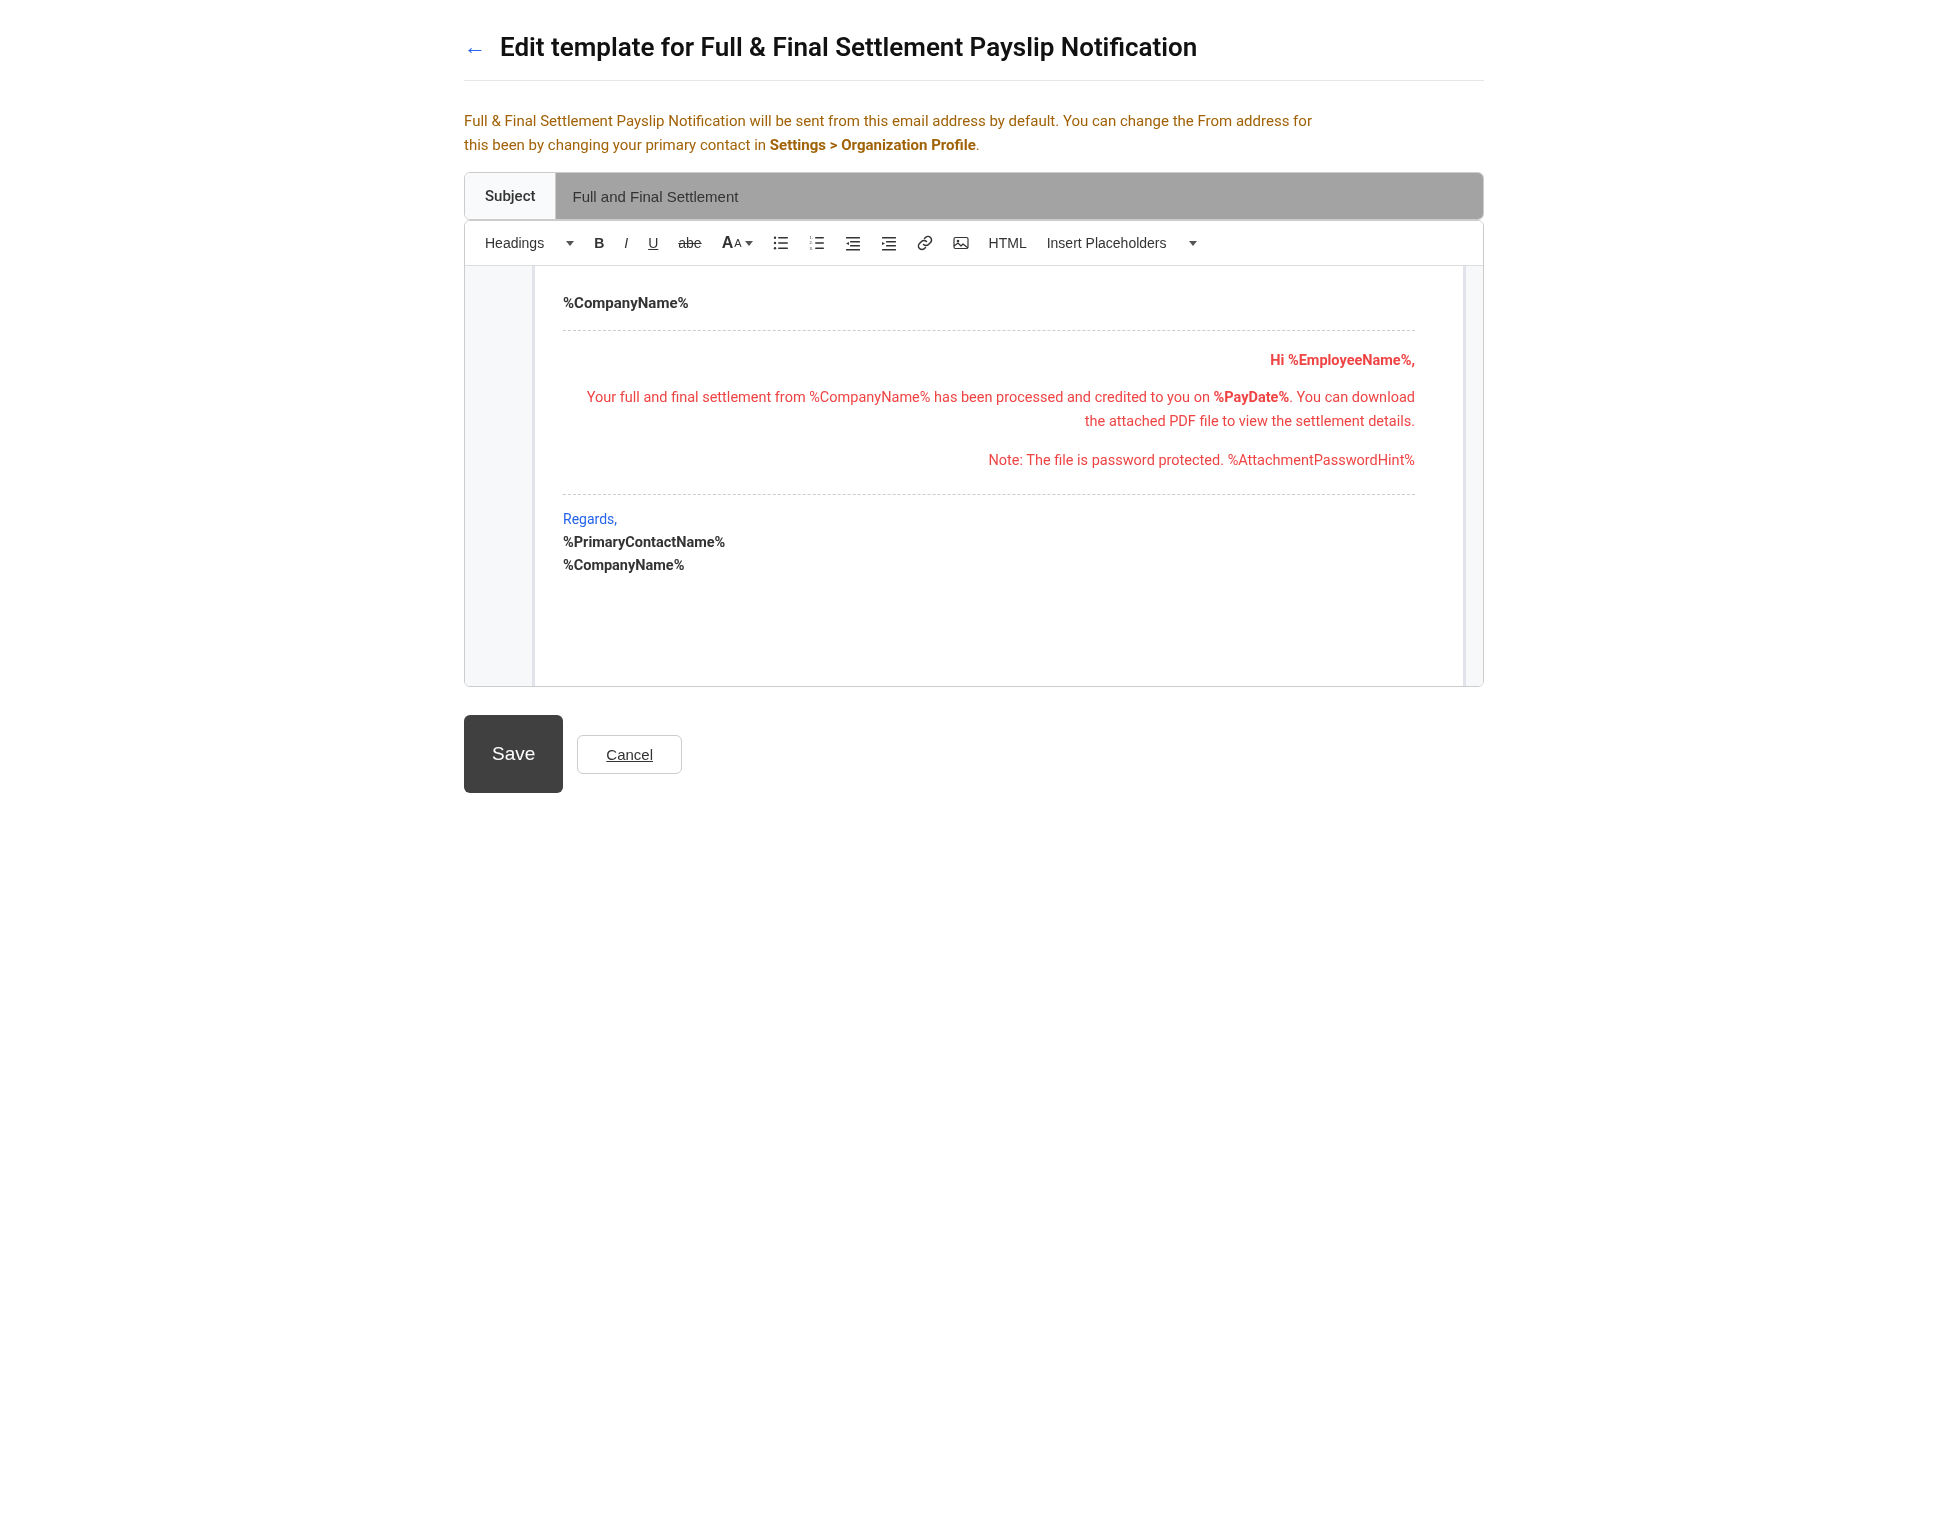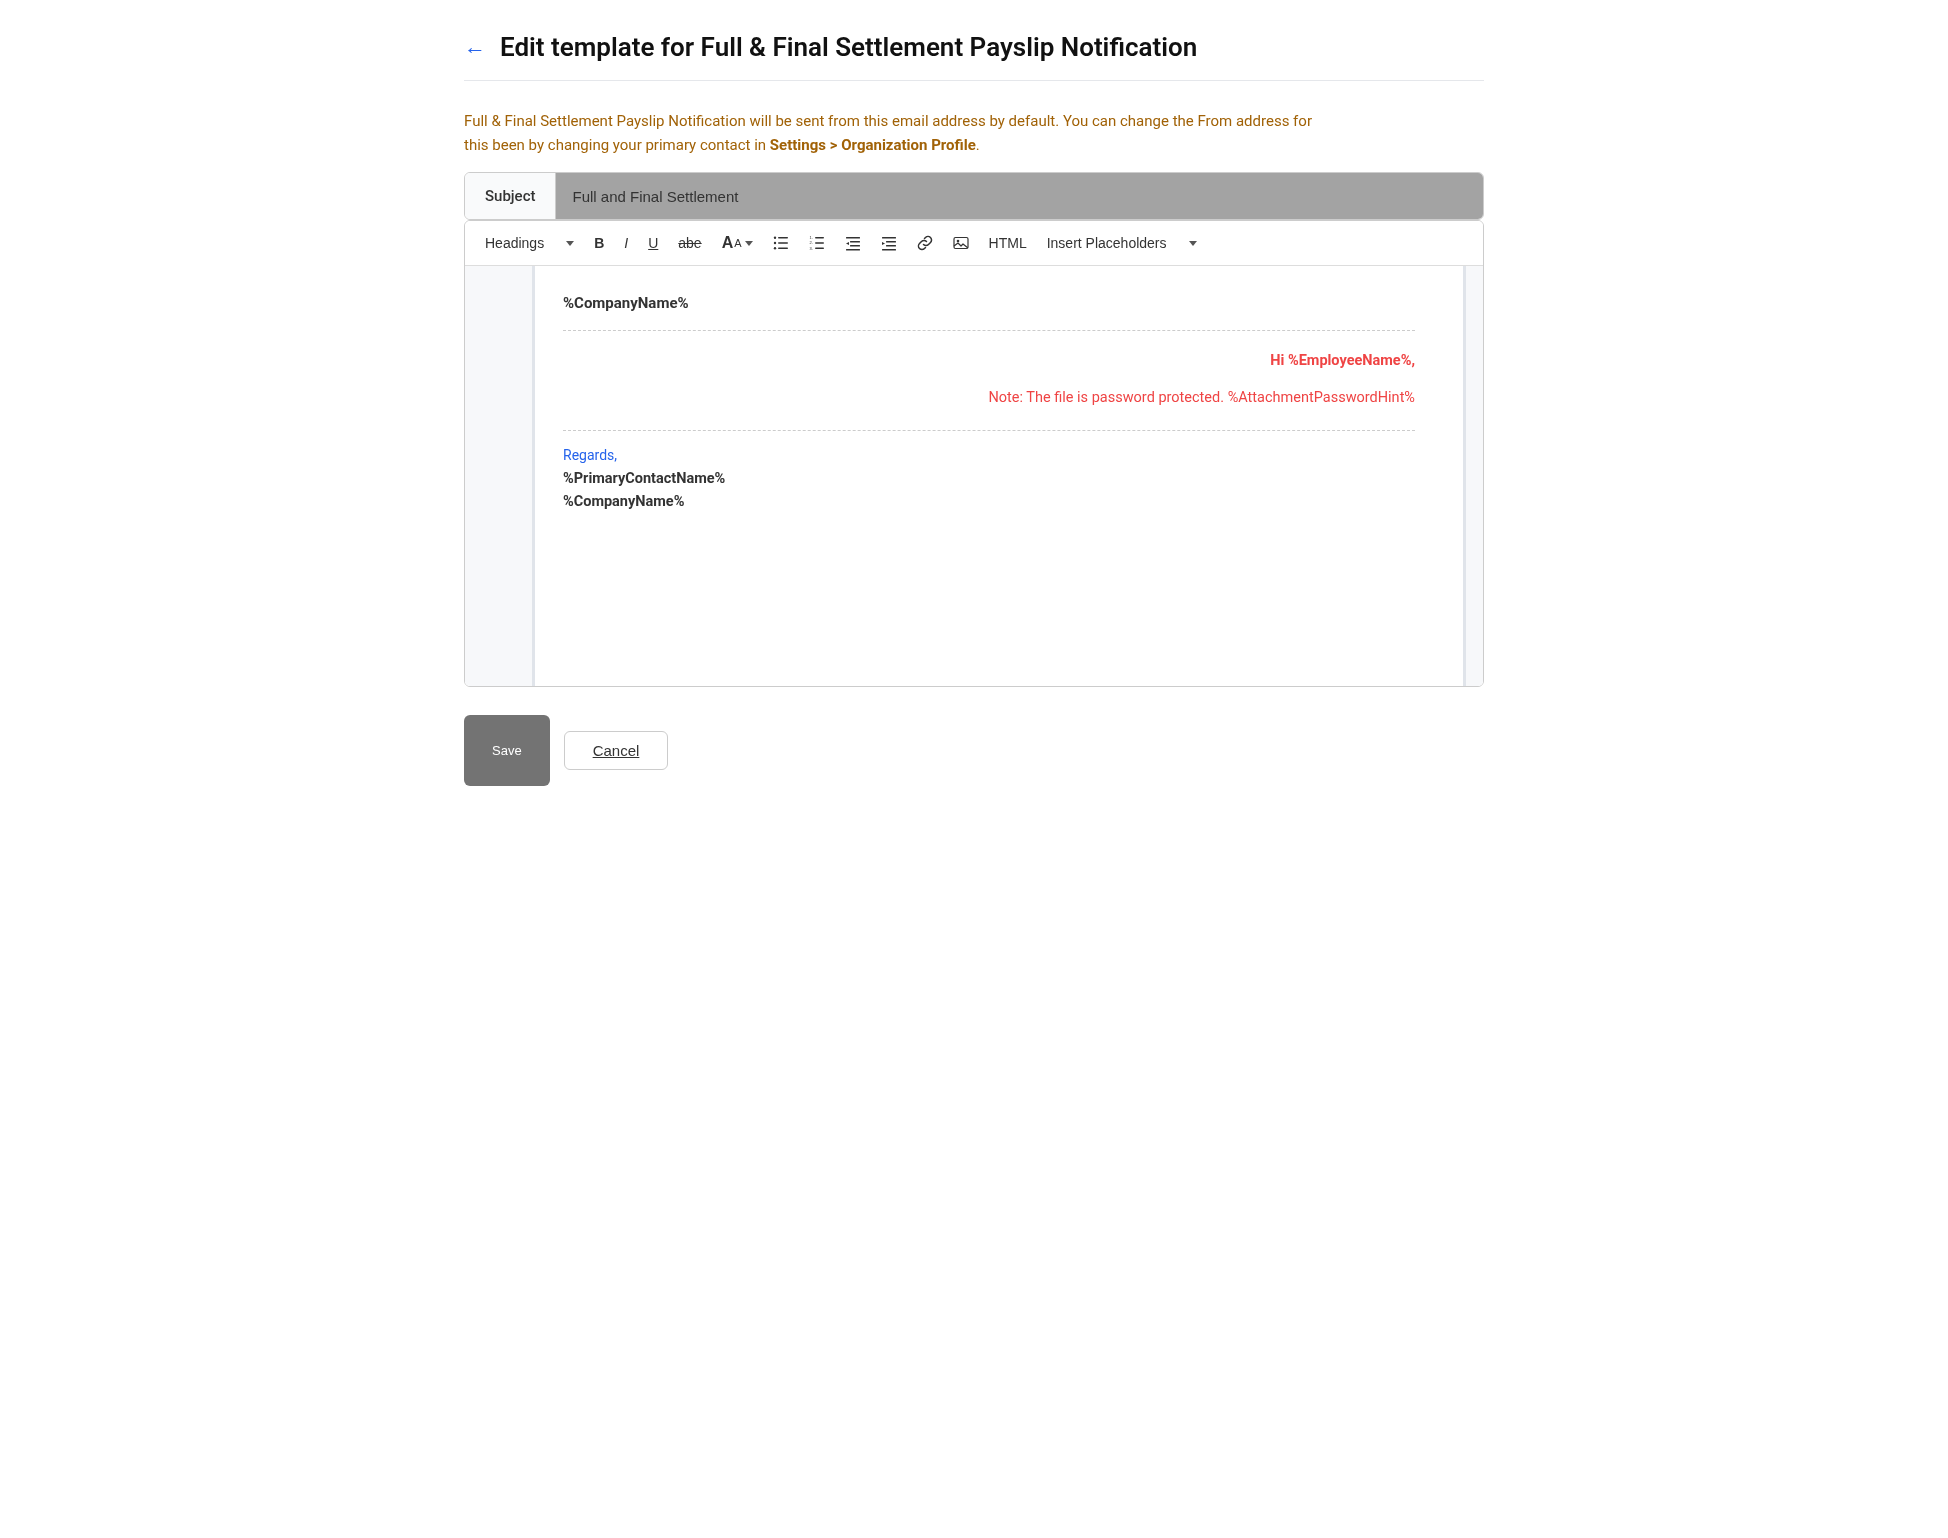--- a/index.html
+++ b/index.html
@@ -180,26 +180,26 @@
       font-size: 14.5px;
       line-height: 1.6;
     }
     
     .footer-buttons {
       display: flex;
       gap: 14px;
       align-items: center;
     }
     .btn-save {
-      background: #737373;
+      background: #404040;
       color: #fff;
       border: none;
       border-radius: 6px;
       padding: 28px 28px;
-      font-size: 13px;
+      font-size: 19px;
       font-weight: 500;
       cursor: pointer;
     }
     .btn-cancel {
       background: #fff;
       color: #333;
       border: 1.5px solid #ccc;
       border-radius: 6px;
       padding: 10px 28px;
       font-size: 15px;
@@ -333,20 +333,23 @@
     </div>
 
     <div class="editor-body">
       <div class="editor-left-margin"></div>
       <div class="editor-content" contenteditable="true" style="">
         <div class="company-name-block">
           <span>%CompanyName%</span>
         </div>
         <div class="email-body">
           <p class="email-greeting">Hi %EmployeeName%,</p>
+          <p class="email-para">
+            <span>Your full and final settlement from %CompanyName% has been processed and credited to you on </span><strong>%PayDate%</strong><span>. You can download the attached PDF file to view the settlement details.</span>
+          </p>
           <p class="email-note">Note: The file is password protected. %AttachmentPasswordHint%</p>
         </div>
         <hr class="email-divider">
         <div>
           <p class="email-regards">Regards,</p>
           <p class="email-signature">
             <span>%PrimaryContactName%</span><br>
             <span>%CompanyName%</span>
           </p>
         </div>

